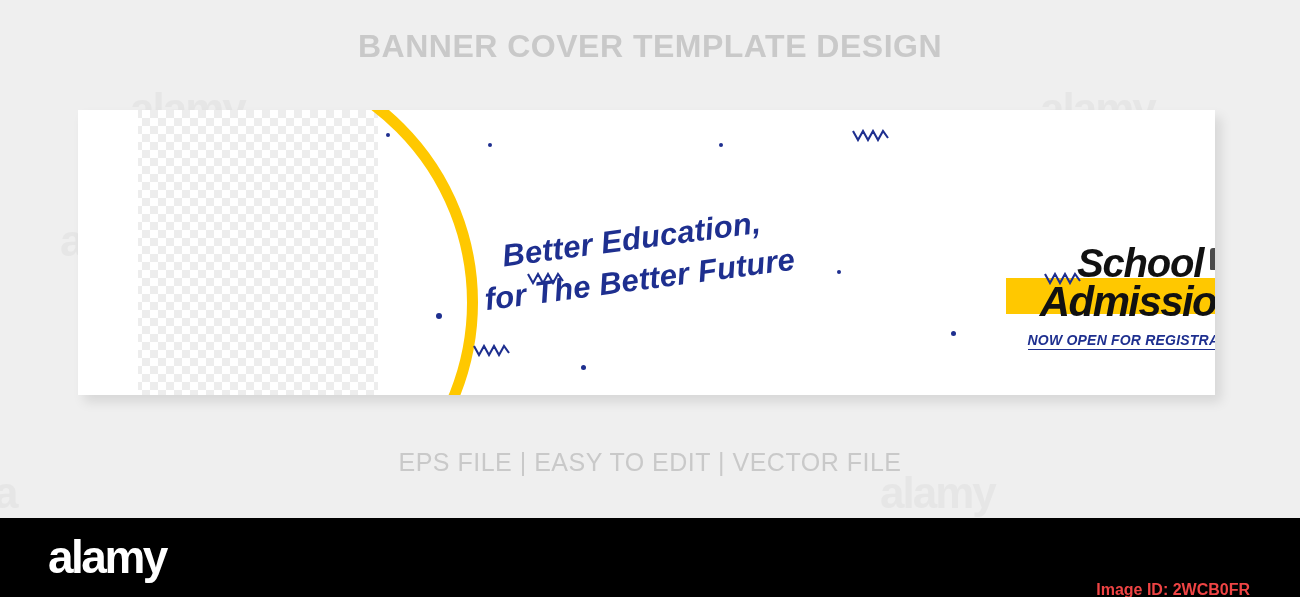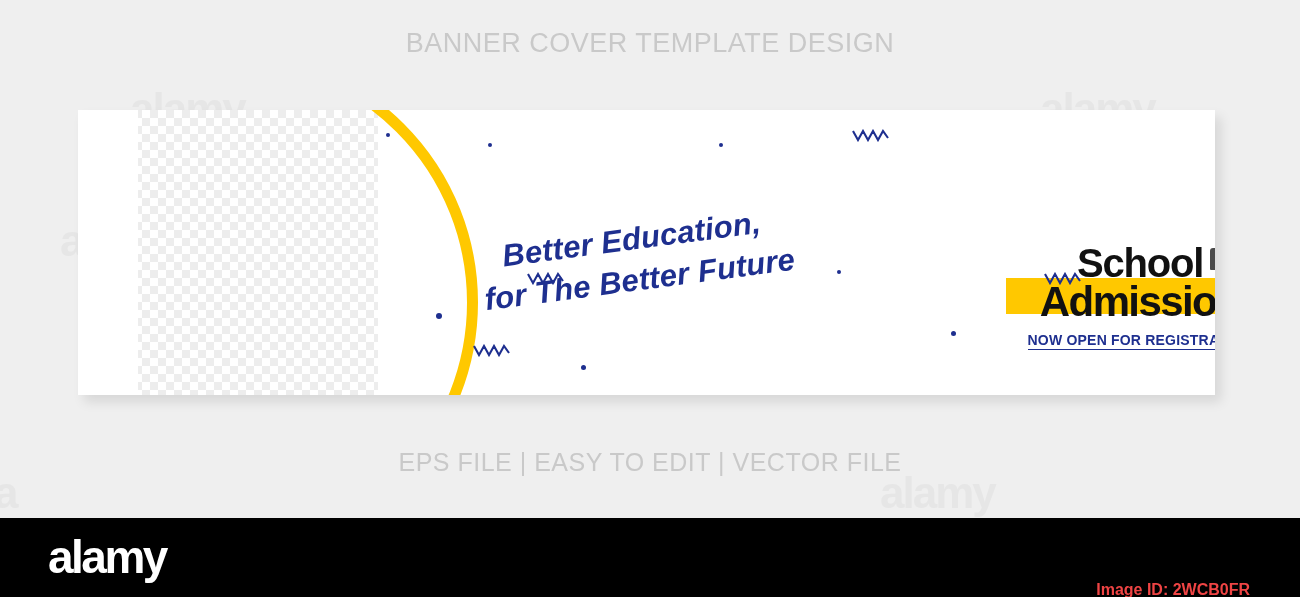--- a/index.html
+++ b/index.html
@@ -13,21 +13,21 @@
   #page-bg{position:absolute;inset:0;background:#efefef;}
   .wm{
     position:absolute;color:#e6e6e6;font-weight:700;
     font-family:"Liberation Sans", sans-serif;
     letter-spacing:-2px;user-select:none;white-space:nowrap;
   }
 
   
   #top-caption{
     position:absolute;left:0;top:28px;width:1300px;text-align:center;
-    font-size:27px;letter-spacing:.5px;color:#c9c9c9;font-weight:400;
+    font-size:32px;letter-spacing:.5px;color:#c9c9c9;font-weight:700;
   }
   #bottom-caption{
     position:absolute;left:0;top:448px;width:1300px;text-align:center;
     font-size:25px;letter-spacing:.5px;color:#c9c9c9;font-weight:400;
   }
 
   
   #banner{
     position:absolute;left:78px;top:110px;width:1137px;height:285px;
     background:#ffffff;overflow:hidden;
@@ -59,21 +59,21 @@
   #headline{
     position:absolute;left:360px;top:135px;width:385px;
     transform:rotate(-7.5deg);transform-origin:left top;
     color:#1e2f8f;font-weight:700;font-style:italic;
     font-size:31px;line-height:1.32;letter-spacing:.2px;
     text-align:center;white-space:nowrap;
   }
   #headline .l2{padding-left:6px;}
 
   
-  #admission{position:absolute;left:928px;top:134px;width:268px;text-align:center;}
+  #admission{position:absolute;left:928px;top:134px;width:268px;text-align:center;font-style:italic;}
   #adm-hl{
     position:absolute;left:0;top:34px;width:268px;height:36px;
     background:#FFC800;
   }
   .adm-line{
     position:relative;color:#111111;font-weight:700;
     font-size:40px;line-height:.96;letter-spacing:-1.2px;
   }
   .adm-line.two{font-size:42px;letter-spacing:-1.6px;}
   #pencil-cap{

